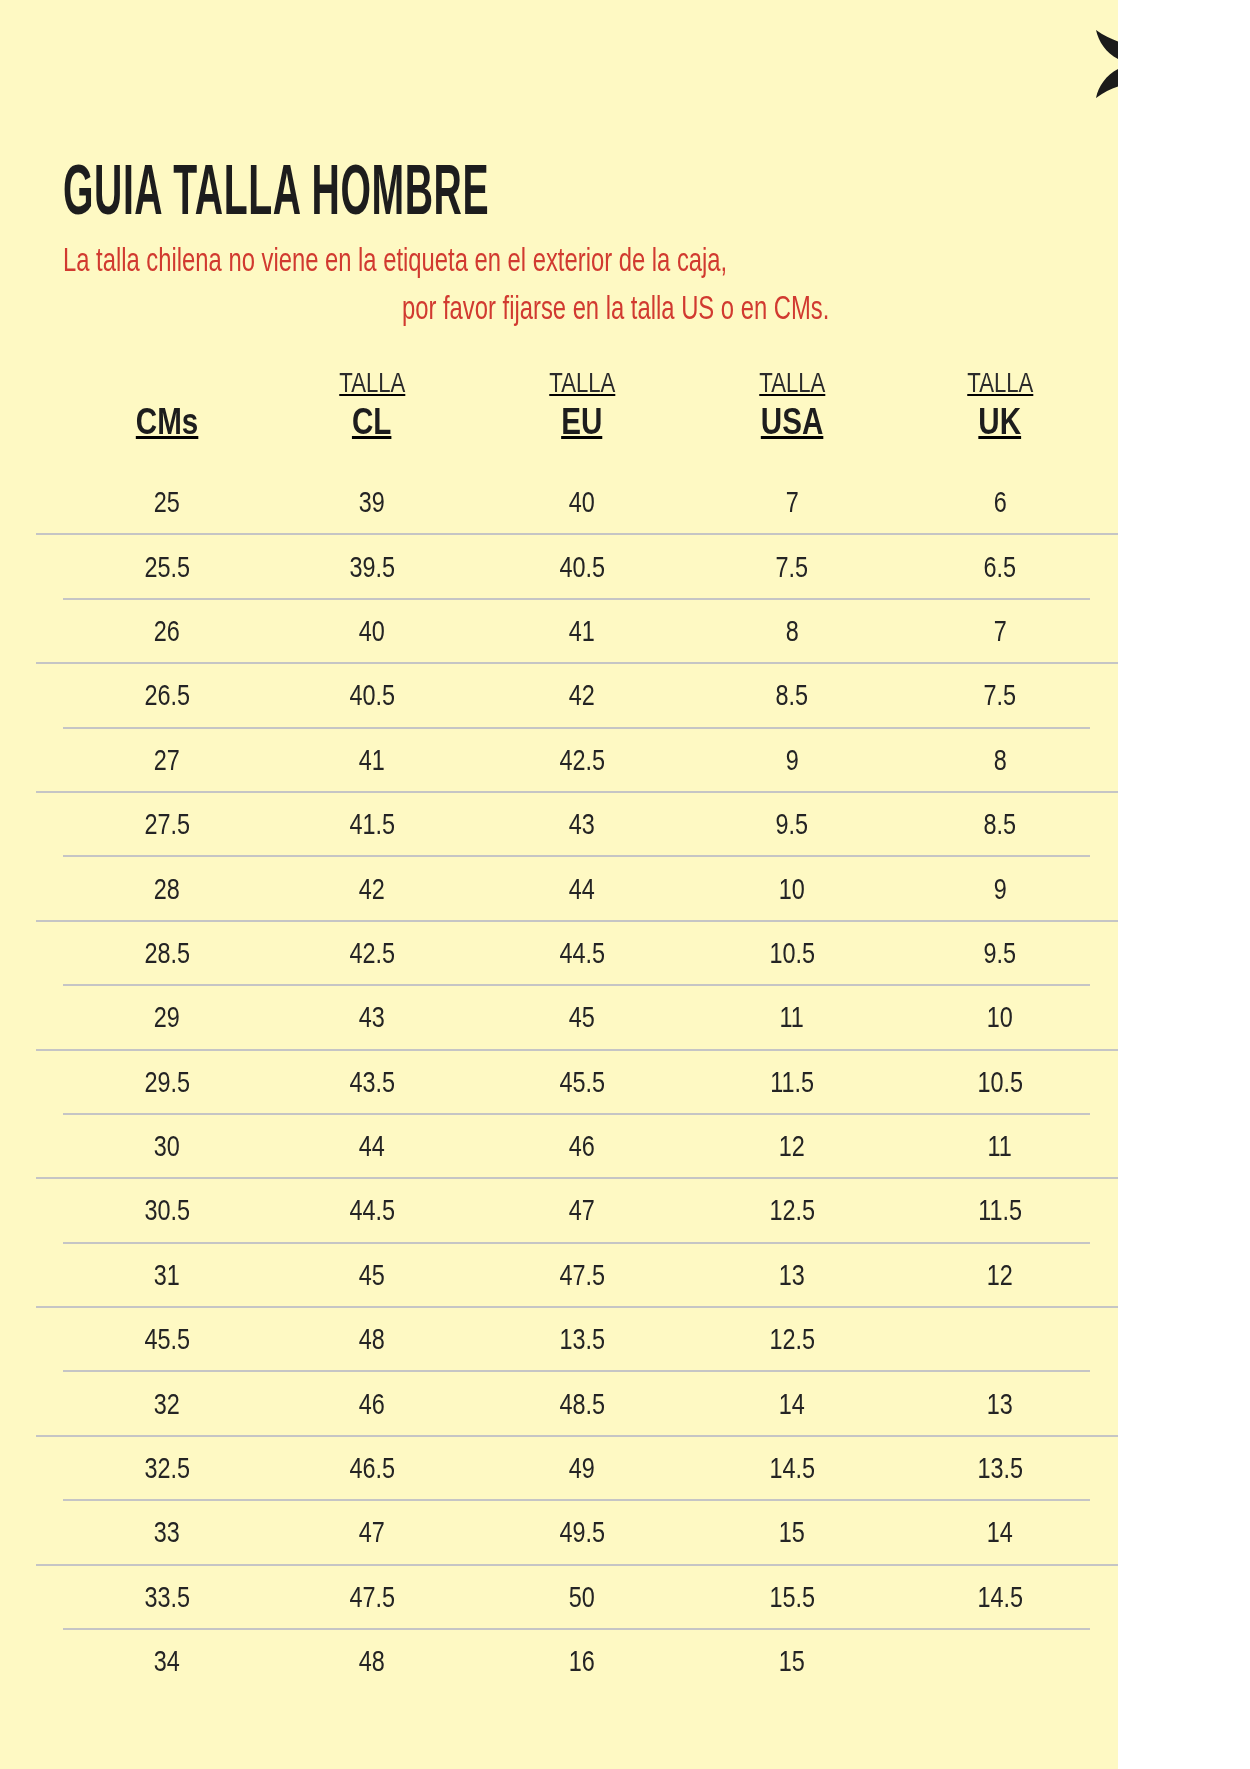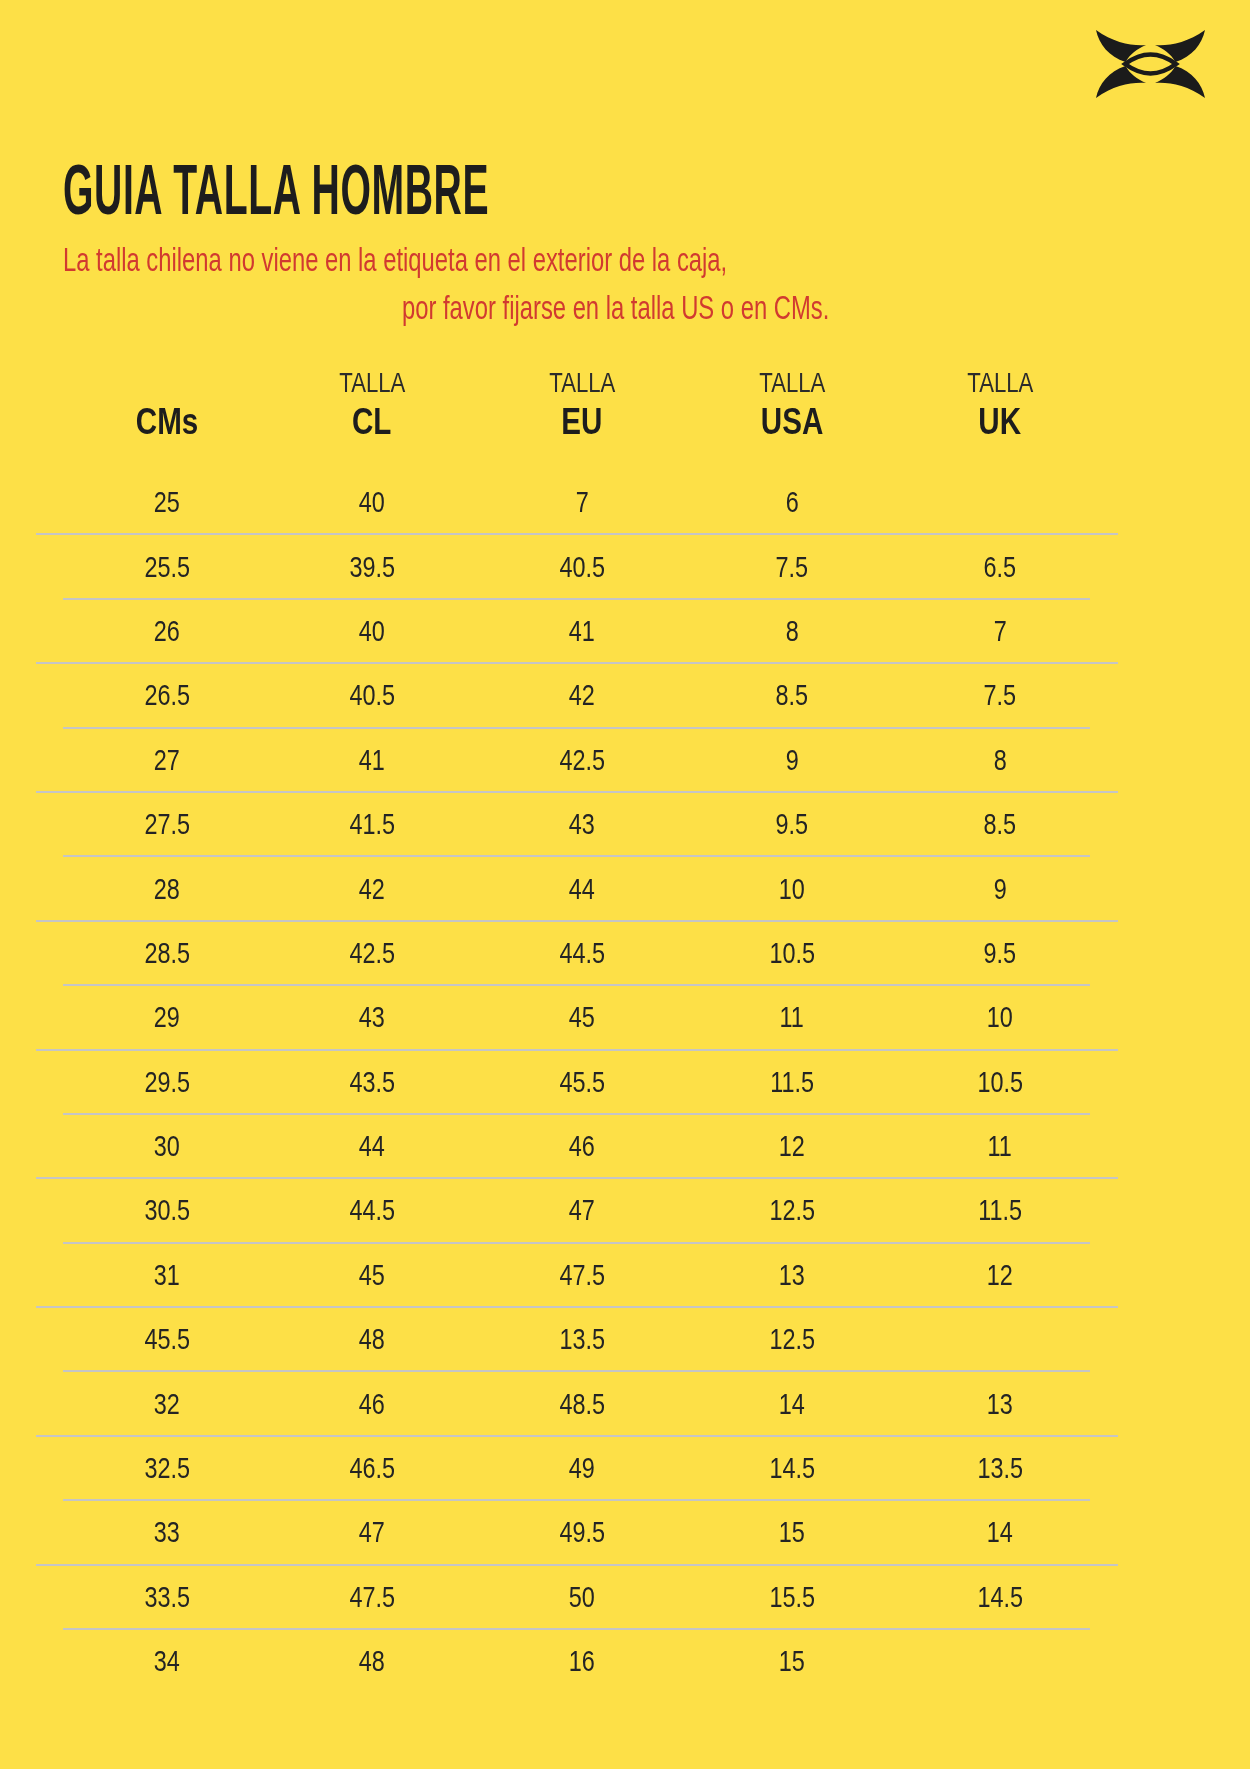--- a/index.html
+++ b/index.html
@@ -1,19 +1,19 @@
 <!DOCTYPE html>
 <html><head>
 <meta charset="utf-8">
 <style>
   html,body{margin:0;padding:0;background:#ffffff;}
   .page{
     position:relative;
-    width:1250px;height:1769px;
-    background:#fde047;
+    width:1118px;height:1769px;
+    background:#fef9c3;
     font-family:"Liberation Sans", sans-serif;
     overflow:hidden;
   }
   
   .logo{
     position:absolute;left:1088px;top:28px;width:125px;height:72px;
   }
   
   .title{
     position:absolute;left:63px;top:108px;
@@ -42,21 +42,21 @@
     position:absolute;left:36px;top:358px;width:1098px;height:1346px;
   }
   .grid5{
     display:grid;
     grid-template-columns:262px 148px 272px 148px 268px;
   }
   .thead{
     position:absolute;top:8px;left:0;right:0;
   }
   .thead .hcell{
-    display:flex;flex-direction:column;align-items:center;justify-content:flex-end;
+    display:flex;flex-direction:column;align-items:center;justify-content:flex-end;text-decoration:underline;
   }
   .talla{
     height:34px;line-height:34px;
     font-size:27px;font-weight:400;color:#2b2b2b;
     display:inline-block;transform:scaleX(0.82);transform-origin:center;
     white-space:nowrap;
   }
   .colname{
     height:48px;line-height:44px;
     font-size:37px;font-weight:700;color:#1d1d1d;
@@ -135,20 +135,23 @@
         <span class="colname">UK</span>
       </div>
     </div>
 
     <div class="rows" id="rows">
   <div class="row grid5">
     <div class="cell">
             <span class="num">25</span>
           </div>
     <div class="cell">
+            <span class="num">39</span>
+          </div>
+    <div class="cell">
             <span class="num">40</span>
           </div>
     <div class="cell">
             <span class="num">7</span>
           </div>
     <div class="cell">
             <span class="num">6</span>
           </div>
   </div>
 

